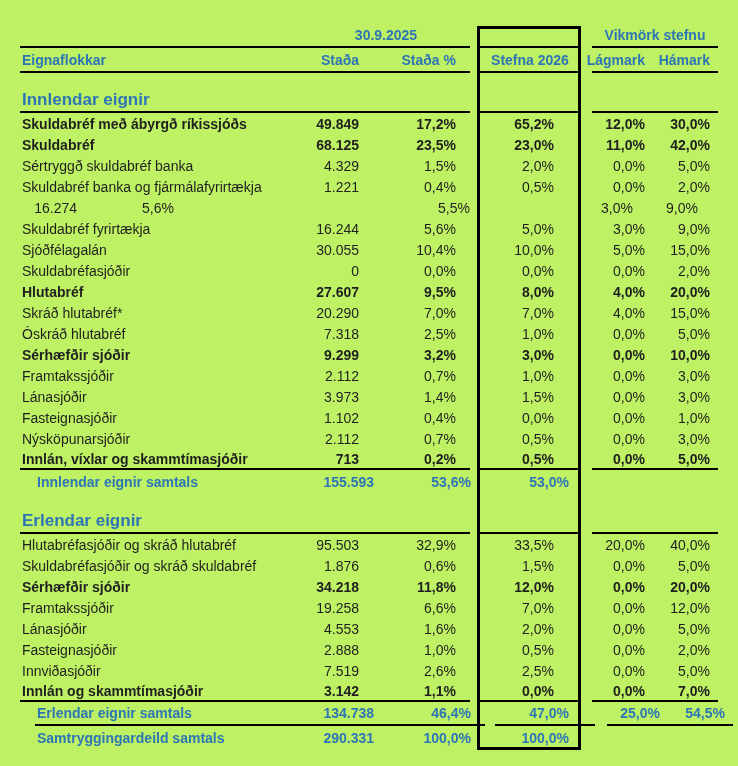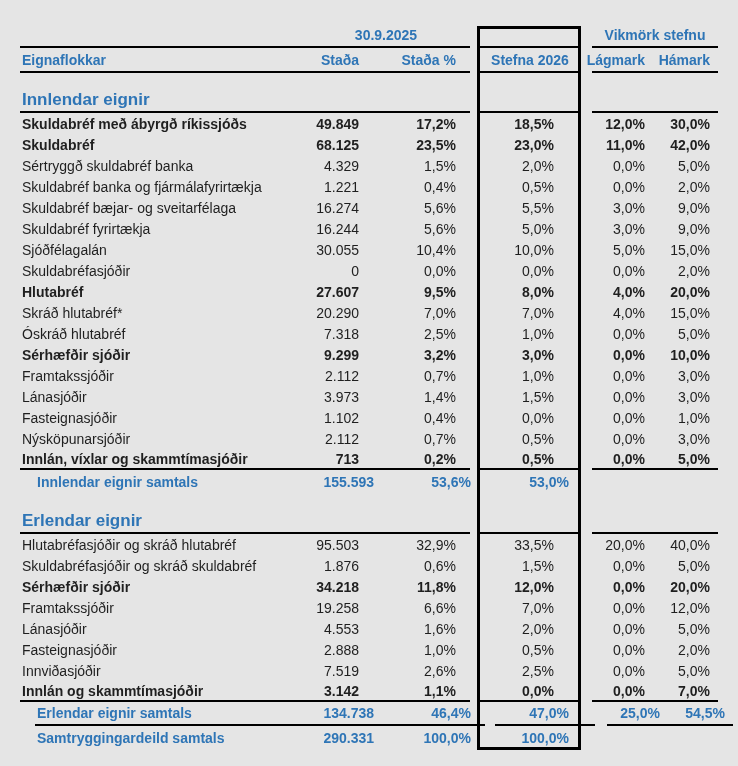--- a/index.html
+++ b/index.html
@@ -1,17 +1,17 @@
 <!DOCTYPE html>
 <html><head>
 <meta charset="utf-8">
 <style>
   html,body{margin:0;padding:0;background:#fff;}
   body{font-family:"Liberation Sans",sans-serif;color:#1f1f1f;}
-  .page{position:relative;width:738px;height:766px;background:#e5e5e5;overflow:hidden;}
+  .page{position:relative;width:738px;height:766px;background:#bef264;overflow:hidden;}
   .tbl{padding-top:24px;}
   .row{display:grid;grid-template-columns:282px 168px 10px 100px 12px 126px;
        padding-left:20px;height:21px;font-size:14px;align-items:stretch;box-sizing:border-box;}
   .row>div{display:flex;align-items:center;box-sizing:border-box;}
   .c-label{padding-left:2px;white-space:nowrap;}
   .grp{display:flex;}
   .grp-a{width:168px;}
   .grp-b{width:126px;}
   .num{display:flex;align-items:center;justify-content:flex-end;box-sizing:border-box;white-space:nowrap;}
   .c-stada{width:65px;padding-right:8px;text-align:right;}
@@ -79,21 +79,21 @@
       <div class="num c-hamark"></div>
     </div>
   </div>
         <div class="row r-bold">
     <div class="c-label seg">Skuldabréf með ábyrgð ríkissjóðs</div>
     <div class="grp grp-a seg">
       <div class="num c-stada">49.849</div>
       <div class="num c-stadapct">17,2%</div>
     </div>
     <div class="gap"></div>
-    <div class="num c-stefna seg">18,5%</div>
+    <div class="num c-stefna seg">65,2%</div>
     <div class="gap"></div>
     <div class="grp grp-b seg">
       <div class="num c-lagmark">12,0%</div>
       <div class="num c-hamark">30,0%</div>
     </div>
   </div>
         <div class="row r-bold">
     <div class="c-label seg">Skuldabréf</div>
     <div class="grp grp-a seg">
       <div class="num c-stada">68.125</div>
@@ -129,21 +129,20 @@
     </div>
     <div class="gap"></div>
     <div class="num c-stefna seg">0,5%</div>
     <div class="gap"></div>
     <div class="grp grp-b seg">
       <div class="num c-lagmark">0,0%</div>
       <div class="num c-hamark">2,0%</div>
     </div>
   </div>
         <div class="row">
-    <div class="c-label seg">Skuldabréf bæjar- og sveitarfélaga</div>
     <div class="grp grp-a seg">
       <div class="num c-stada">16.274</div>
       <div class="num c-stadapct">5,6%</div>
     </div>
     <div class="gap"></div>
     <div class="num c-stefna seg">5,5%</div>
     <div class="gap"></div>
     <div class="grp grp-b seg">
       <div class="num c-lagmark">3,0%</div>
       <div class="num c-hamark">9,0%</div>

